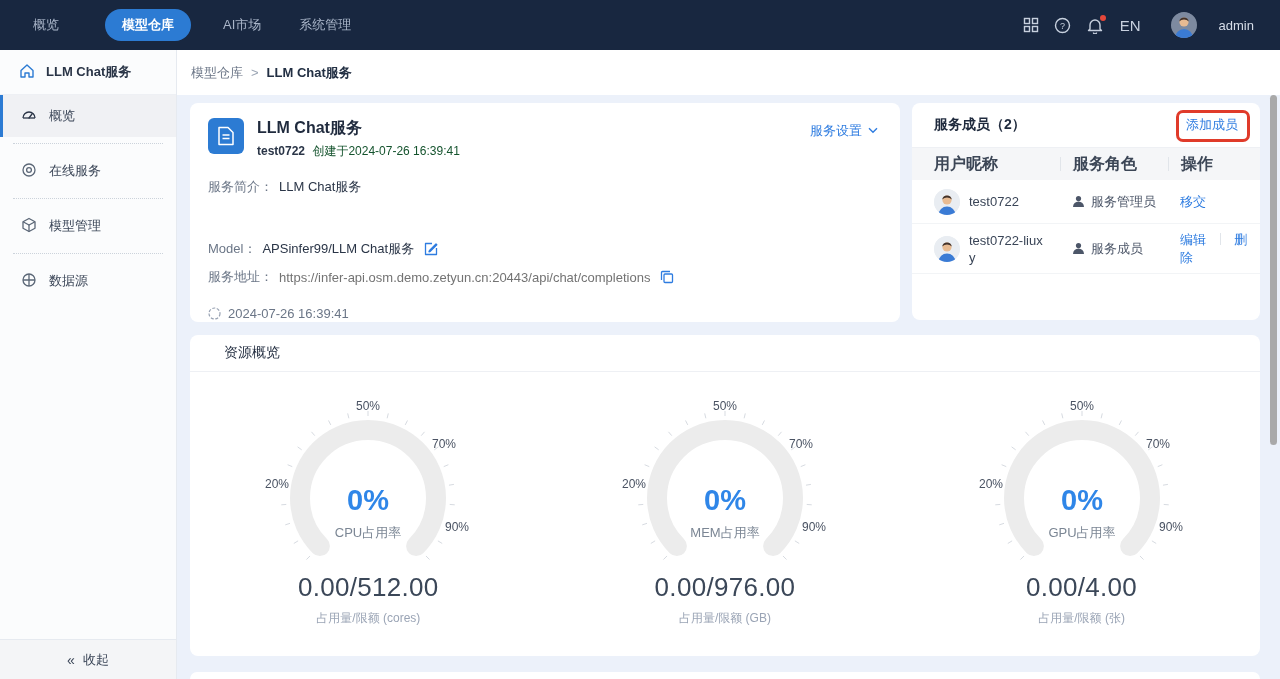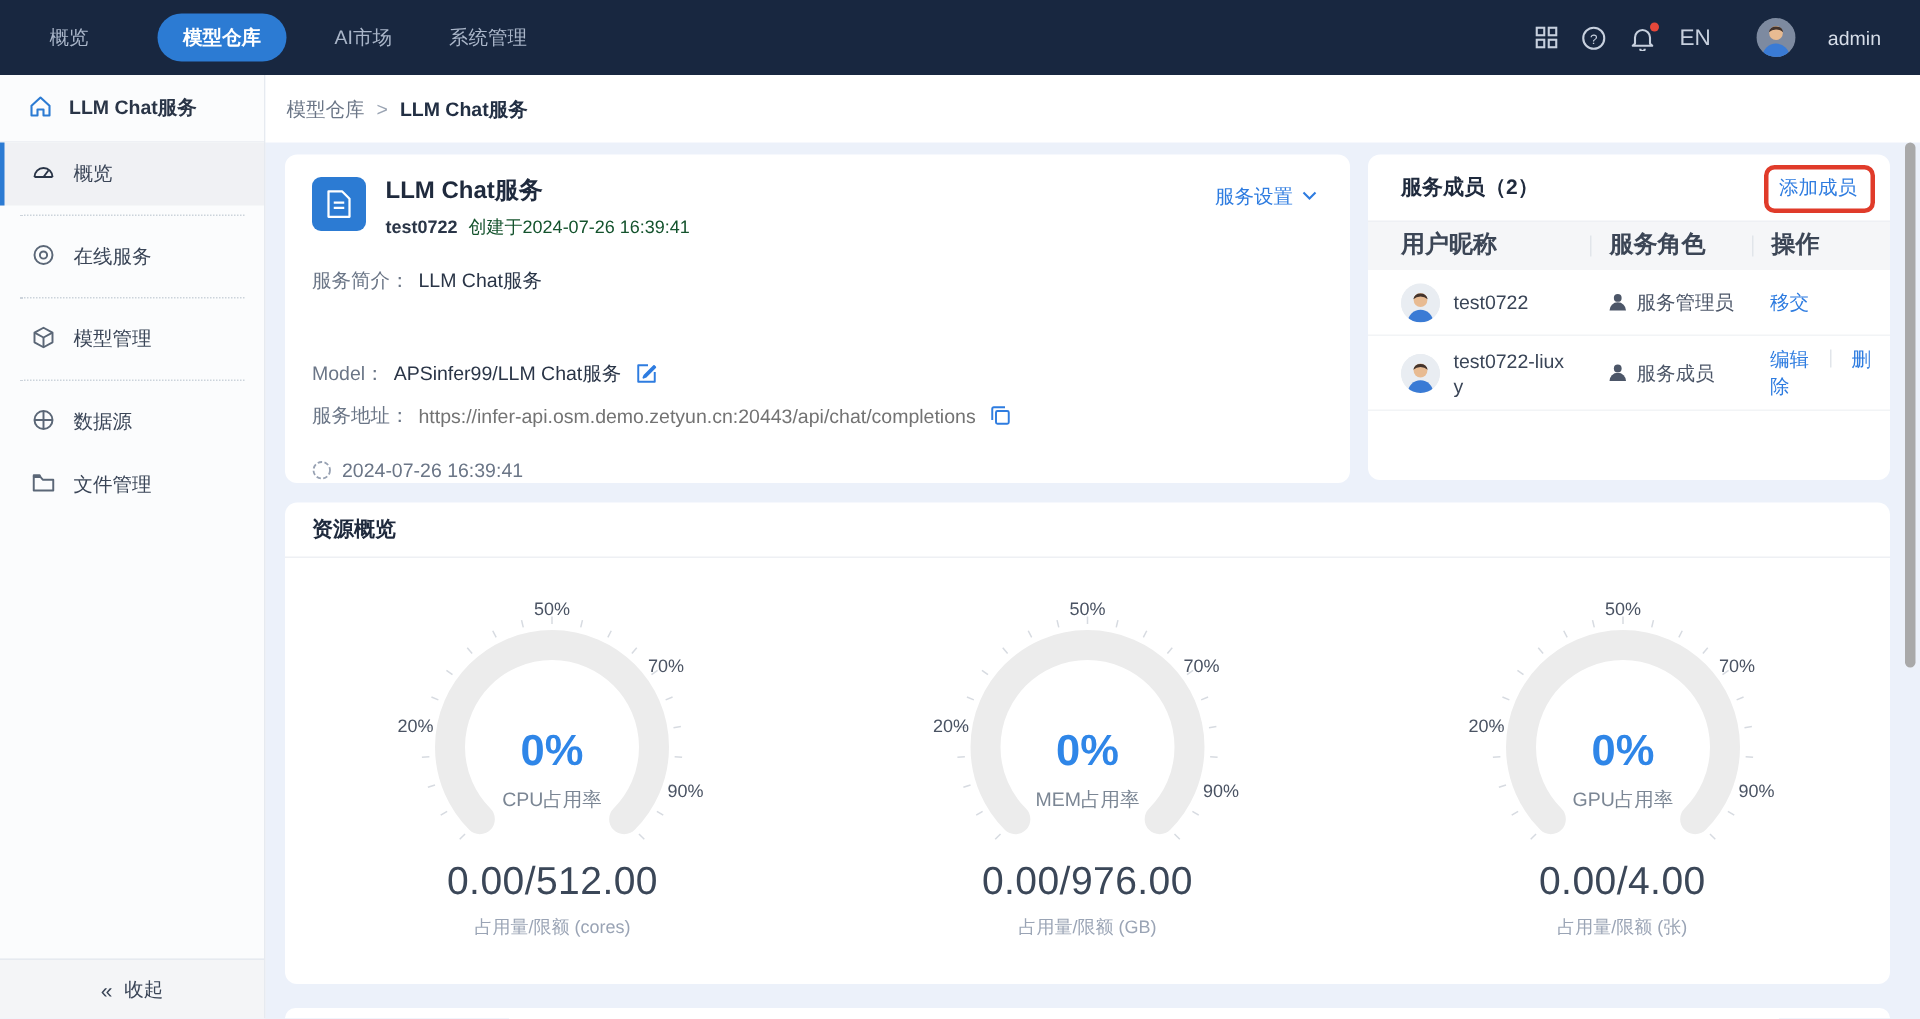--- a/index.html
+++ b/index.html
@@ -69,21 +69,21 @@
   .mem-row { display:flex; align-items:center; padding-left:22px; border-bottom:1px solid #f2f4f6; font-size:13px; color:#3a4557; }
   .mem-row .mem-col2, .mem-row .mem-col3 { padding-left:12px; }
   .nick { display:flex; align-items:center; gap:9px; }
   .nick-name { width:76px; line-height:17px; word-break:break-all; }
   .mini-avatar { width:26px; height:26px; border-radius:50%; overflow:hidden; background:#e9edf2; flex:none; }
   .role { display:flex; align-items:center; gap:6px; color:#4c5668; }
   .link { color:#2e7ce0; cursor:pointer; }
   .act-sep { display:inline-block; width:1px; height:12px; background:#e1e5ea; margin:0 10px; vertical-align:-1px; }
 
   
-  .res-header { height:37px; display:flex; align-items:center; padding-left:18px; font-size:14px; font-weight:bold; color:#1f2a3d; border-bottom:1px solid #eef0f4; }
+  .res-header { height:37px; display:flex; align-items:center; padding-left:34px; font-size:14px; font-weight:normal; color:#1f2a3d; border-bottom:1px solid #eef0f4; }
   .res-body { display:flex; padding-top:26px; }
   .gauge-box { width:33.33%; display:flex; flex-direction:column; align-items:center; }
   .gauge-usage { font-size:26px; color:#3b4758; margin-top:4px; letter-spacing:0.3px; }
   .gauge-usage-label { font-size:12px; color:#9aa4b5; margin-top:7px; }
 
   
   .scrollbar-thumb { position:absolute; right:3px; top:95px; width:7px; height:350px; background:#a9a9a9; border-radius:4px; }
 </style>
 </head>
 <body>
@@ -176,29 +176,20 @@
   <div class="side-item">
     <span>
       <svg width="16" height="16" viewBox="0 0 16 16" fill="none" stroke="#5b6777" stroke-width="1.3">
         <circle cx="8" cy="8" r="6"></circle>
           <path d="M8 2 v12 M2 8 h12"></path>
       </svg>
     </span>
     <span>数据源</span>
   </div>
 
-  <div class="side-item">
-    <span>
-      <svg width="16" height="16" viewBox="0 0 16 16" fill="none" stroke="#5b6777" stroke-width="1.3" stroke-linejoin="round">
-        <path d="M1.5 4 L6 4 L7.5 5.8 L14.5 5.8 L14.5 13 L1.5 13 Z"></path>
-          <path d="M1.5 4 L1.5 2.8 L5.4 2.8 L6 4"></path>
-      </svg>
-    </span>
-    <span>文件管理</span>
-  </div>
 
   <div class="side-footer">
     <span class="collapse-arrows">«</span>
     <span>收起</span>
   </div>
 </div>
 
 <div class="crumbbar">
   <span class="crumb-parent">模型仓库</span>
   <span class="crumb-sep">&gt;</span>

